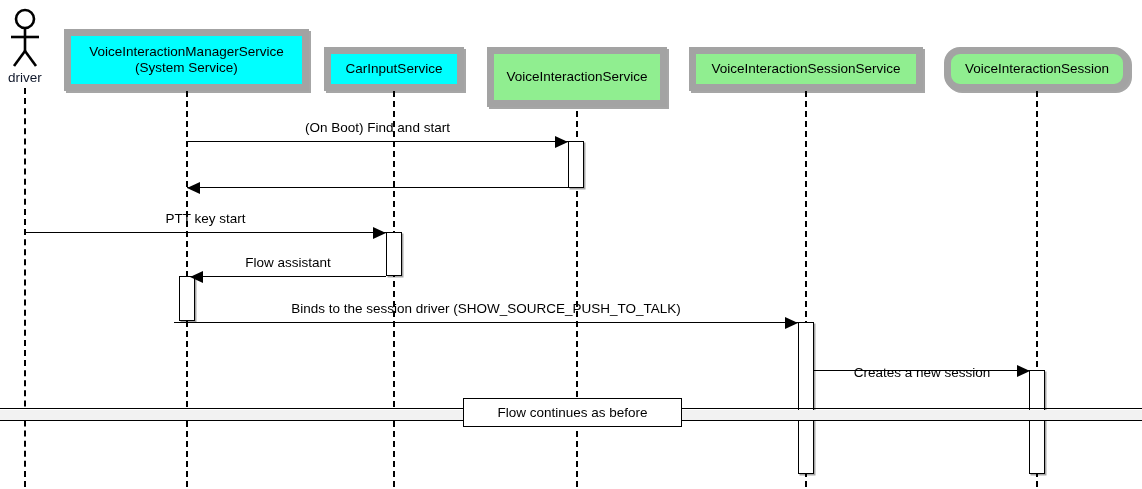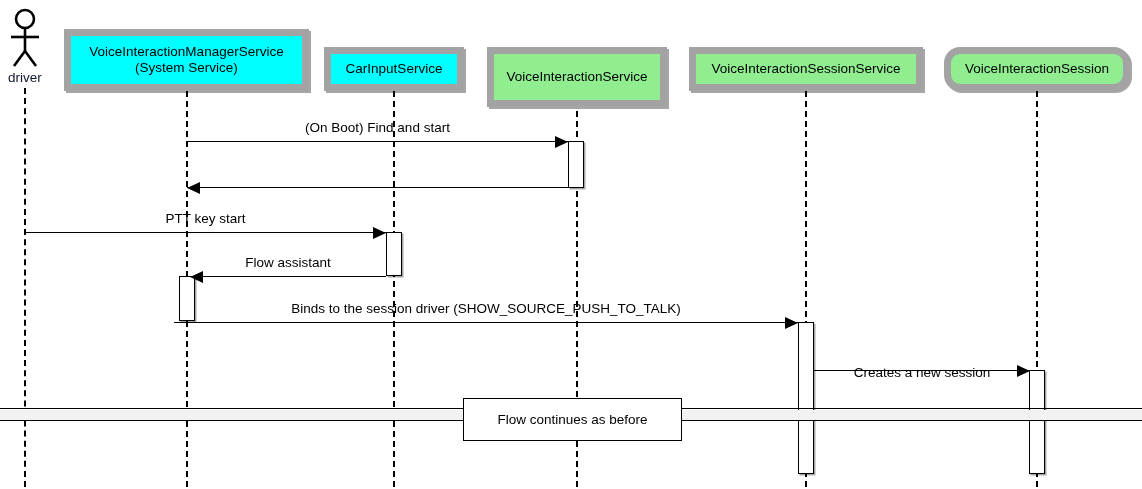--- a/index.html
+++ b/index.html
@@ -171,16 +171,16 @@
     <div class="msg-label" style="left: 190px; top: 255px; width: 196px;">Flow assistant</div>
     <div class="msg-line" style="left: 174px; top: 322px; width: 624px;"></div>
     <div class="arrow-head right" style="left: 785px; top: 316.5px;"></div>
     <div class="msg-label" style="left: 174px; top: 301px; width: 624px;">Binds to the session driver (SHOW_SOURCE_PUSH_TO_TALK)</div>
     <div class="msg-line" style="left: 814px; top: 370px; width: 216px;"></div>
     <div class="arrow-head right" style="left: 1017px; top: 364.5px;"></div>
     <div class="msg-label" style="left: 814px; top: 349px; width: 216px; margin-top: 16px;">Creates a new session</div>
     <div class="divider-band" style="top: 409.6px; height: 10.4px;"></div>
     <div class="divider-line" style="top: 408px;"></div>
     <div class="divider-line" style="top: 420px;"></div>
-    <div class="divider-box" style="left: 463px; top: 398px; width: 219px; height: 43px;">
+    <div class="divider-box" style="left: 463px; top: 398px; width: 219px; height: 29px;">
       <span>Flow continues as before</span>
     </div>
   </div>
 
 </body></html>

